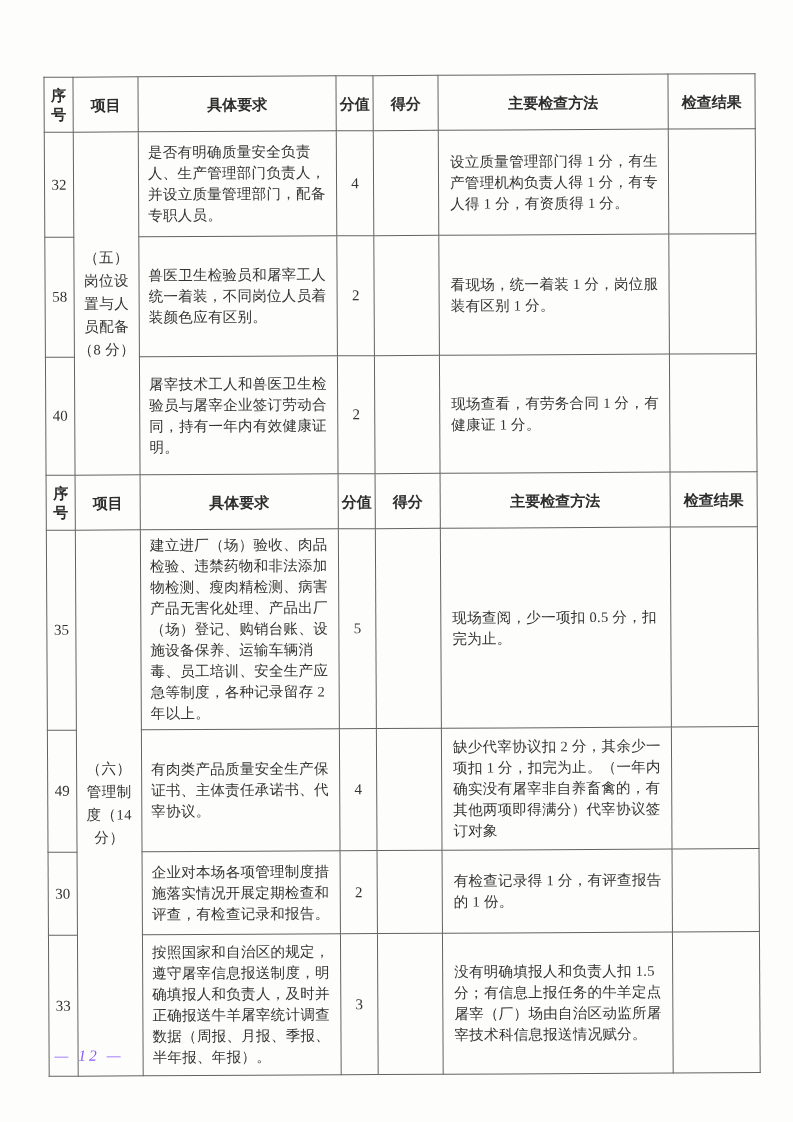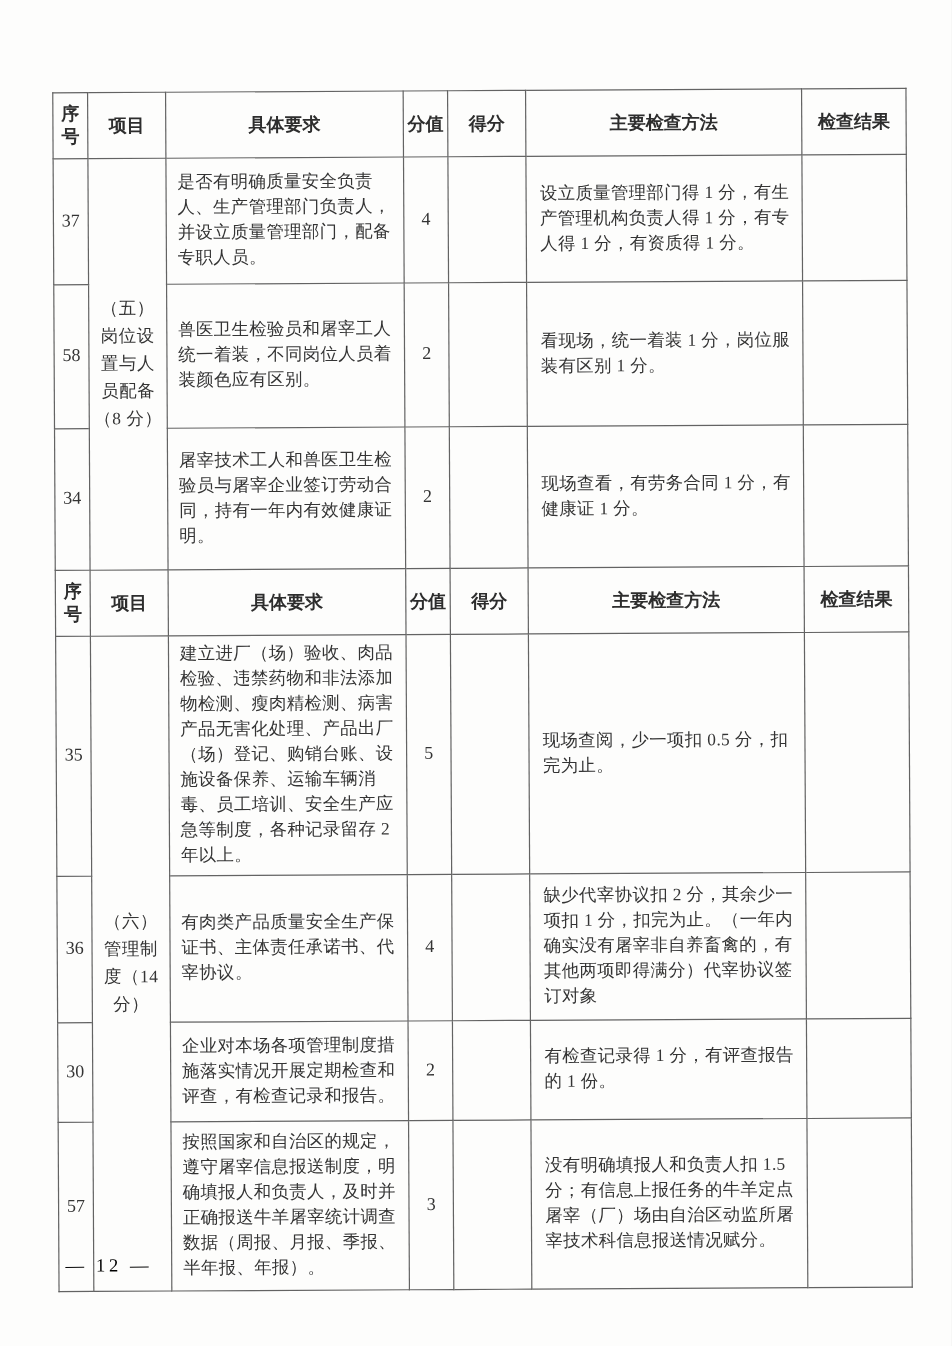--- a/index.html
+++ b/index.html
@@ -87,22 +87,23 @@
     text-align: left;
     padding: 5px 6px 5px 11px;
     letter-spacing: 0.3px;
   }
   .pagenum {
     position: absolute;
     left: 52px;
     top: 1045px;
     font-size: 15.5px;
     letter-spacing: 3px;
-    color: #000000;
+    color: #8b5cf6;
     font-family: "Liberation Serif", "DejaVu Serif", serif;
+    font-style: italic;
   }
 </style>
 </head>
 <body>
 
 <div class="page">
   <div class="scan-tilt">
 
     <table class="checklist">
       <colgroup>
@@ -120,40 +121,40 @@
         <th>序号</th>
         <th>项目</th>
         <th>具体要求</th>
         <th>分值</th>
         <th>得分</th>
         <th>主要检查方法</th>
         <th>检查结果</th>
       </tr>
 
       <tr class="r32">
-        <td class="c-no">37</td>
+        <td class="c-no">32</td>
         <td class="c-item" rowspan="3">（五）岗位设置与人员配备（8 分）</td>
         <td class="c-req">是否有明确质量安全负责人、生产管理部门负责人，并设立质量管理部门，配备专职人员。</td>
         <td class="c-score">4</td>
         <td class="c-got"></td>
         <td class="c-method">设立质量管理部门得 1 分，有生产管理机构负责人得 1 分，有专人得 1 分，有资质得 1 分。</td>
         <td class="c-result"></td>
       </tr>
 
       <tr class="r33">
         <td class="c-no">58</td>
         <td class="c-req">兽医卫生检验员和屠宰工人统一着装，不同岗位人员着装颜色应有区别。</td>
         <td class="c-score">2</td>
         <td class="c-got"></td>
         <td class="c-method">看现场，统一着装 1 分，岗位服装有区别 1 分。</td>
         <td class="c-result"></td>
       </tr>
 
       <tr class="r34">
-        <td class="c-no">34</td>
+        <td class="c-no">40</td>
         <td class="c-req">屠宰技术工人和兽医卫生检验员与屠宰企业签订劳动合同，持有一年内有效健康证明。</td>
         <td class="c-score">2</td>
         <td class="c-got"></td>
         <td class="c-method">现场查看，有劳务合同 1 分，有健康证 1 分。</td>
         <td class="c-result"></td>
       </tr>
 
       <tr class="head">
         <th>序号</th>
         <th>项目</th>
@@ -168,39 +169,39 @@
         <td class="c-no">35</td>
         <td class="c-item" rowspan="4">（六）管理制度（14 分）</td>
         <td class="c-req">建立进厂（场）验收、肉品检验、违禁药物和非法添加物检测、瘦肉精检测、病害产品无害化处理、产品出厂（场）登记、购销台账、设施设备保养、运输车辆消毒、员工培训、安全生产应急等制度，各种记录留存 2 年以上。</td>
         <td class="c-score">5</td>
         <td class="c-got"></td>
         <td class="c-method">现场查阅，少一项扣 0.5 分，扣完为止。</td>
         <td class="c-result"></td>
       </tr>
 
       <tr class="r36">
-        <td class="c-no">36</td>
+        <td class="c-no">49</td>
         <td class="c-req">有肉类产品质量安全生产保证书、主体责任承诺书、代宰协议。</td>
         <td class="c-score">4</td>
         <td class="c-got"></td>
         <td class="c-method">缺少代宰协议扣 2 分，其余少一项扣 1 分，扣完为止。（一年内确实没有屠宰非自养畜禽的，有其他两项即得满分）代宰协议签订对象</td>
         <td class="c-result"></td>
       </tr>
 
       <tr class="r37">
         <td class="c-no">30</td>
         <td class="c-req">企业对本场各项管理制度措施落实情况开展定期检查和评查，有检查记录和报告。</td>
         <td class="c-score">2</td>
         <td class="c-got"></td>
         <td class="c-method">有检查记录得 1 分，有评查报告的 1 份。</td>
         <td class="c-result"></td>
       </tr>
 
       <tr class="r38">
-        <td class="c-no">57</td>
+        <td class="c-no">33</td>
         <td class="c-req">按照国家和自治区的规定，遵守屠宰信息报送制度，明确填报人和负责人，及时并正确报送牛羊屠宰统计调查数据（周报、月报、季报、半年报、年报）。</td>
         <td class="c-score">3</td>
         <td class="c-got"></td>
         <td class="c-method">没有明确填报人和负责人扣 1.5 分；有信息上报任务的牛羊定点屠宰（厂）场由自治区动监所屠宰技术科信息报送情况赋分。</td>
         <td class="c-result"></td>
       </tr>
     </tbody>
       </table>
 
     <div class="pagenum">— 12 —</div>

